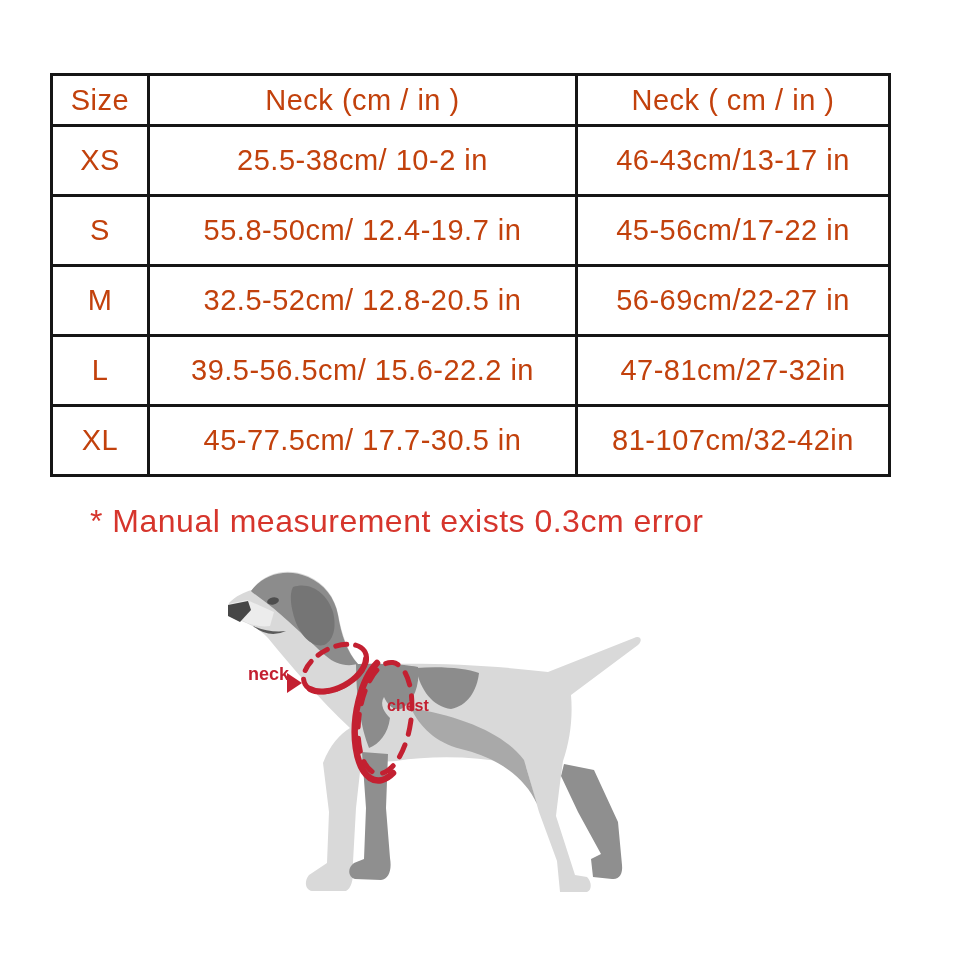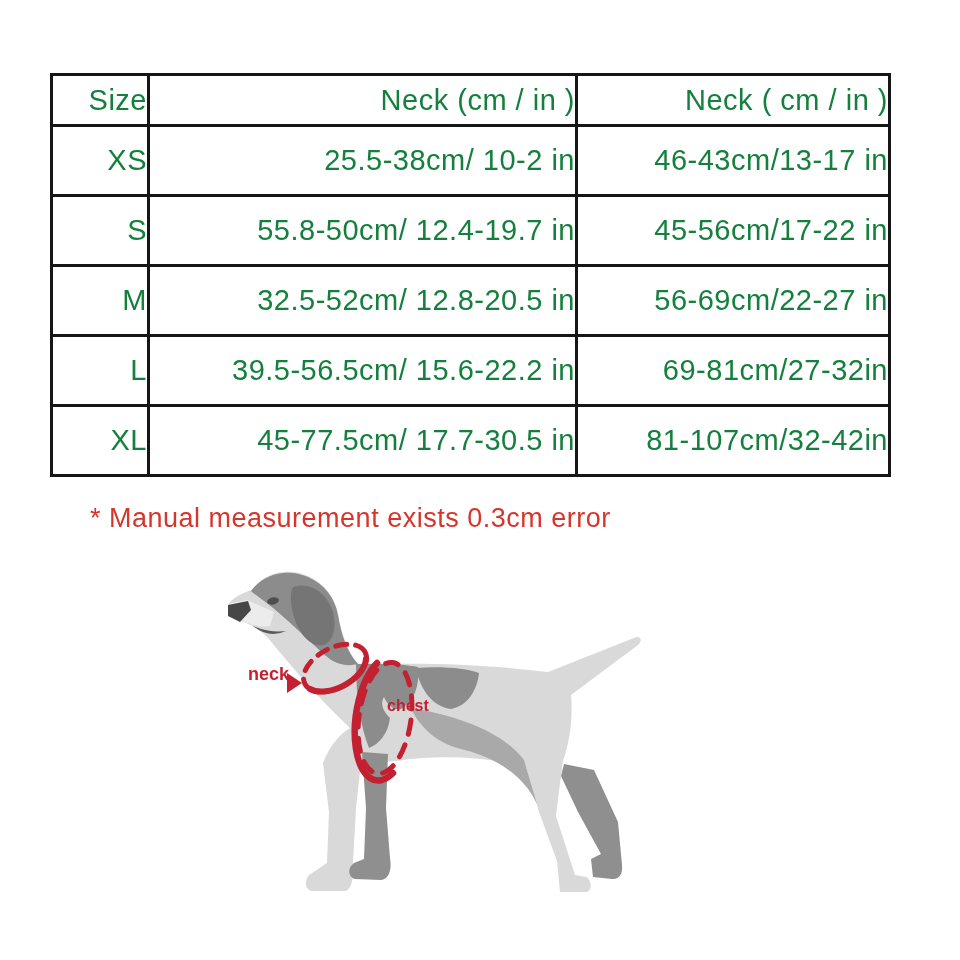--- a/index.html
+++ b/index.html
@@ -7,33 +7,33 @@
     position:relative; width:960px; height:960px; background:#ffffff;
     font-family:"Liberation Sans", sans-serif; overflow:hidden;
   }
   
   table.size-chart {
     position:absolute; left:50px; top:73px; width:838px;
     border-collapse:collapse; table-layout:fixed;
   }
   table.size-chart th, table.size-chart td {
     border:3px solid #161616;
-    text-align:right; vertical-align:middle;
-    font-size:29px; font-weight:400; color:#15803d;
+    text-align:center; vertical-align:middle;
+    font-size:29px; font-weight:400; color:#c2410c;
     letter-spacing:0.5px; padding:0; overflow:hidden; white-space:nowrap;
   }
   table.size-chart thead tr { height:51px; }
   table.size-chart tbody tr { height:70px; }
   col.c-size  { width:97px; }
   col.c-neck  { width:428px; }
   col.c-chest { width:313px; }
   
   .note {
     position:absolute; left:90px; top:503px;
-    font-size:27px; letter-spacing:0.5px;
+    font-size:32px; letter-spacing:0.5px;
     color:#d6352c; font-weight:400;
   }
   
   .dog-wrap { position:absolute; left:180px; top:560px; width:500px; height:400px;text-decoration:underline; }
   .ann-text { font-family:"Liberation Sans", sans-serif; font-weight:bold; fill:#c32031; }
 </style>
 </head>
 <body>
 
 <div id="canvas">
@@ -63,21 +63,21 @@
         <td>45-56cm/17-22 in</td>
       </tr>
       <tr>
         <td>M</td>
         <td>32.5-52cm/ 12.8-20.5 in</td>
         <td>56-69cm/22-27 in</td>
       </tr>
       <tr>
         <td>L</td>
         <td>39.5-56.5cm/ 15.6-22.2 in</td>
-        <td>69-81cm/27-32in</td>
+        <td>47-81cm/27-32in</td>
       </tr>
       <tr>
         <td>XL</td>
         <td>45-77.5cm/ 17.7-30.5 in</td>
         <td>81-107cm/32-42in</td>
       </tr>
     </tbody>
   </table>
 
   <div class="note">* Manual measurement exists 0.3cm error</div>

